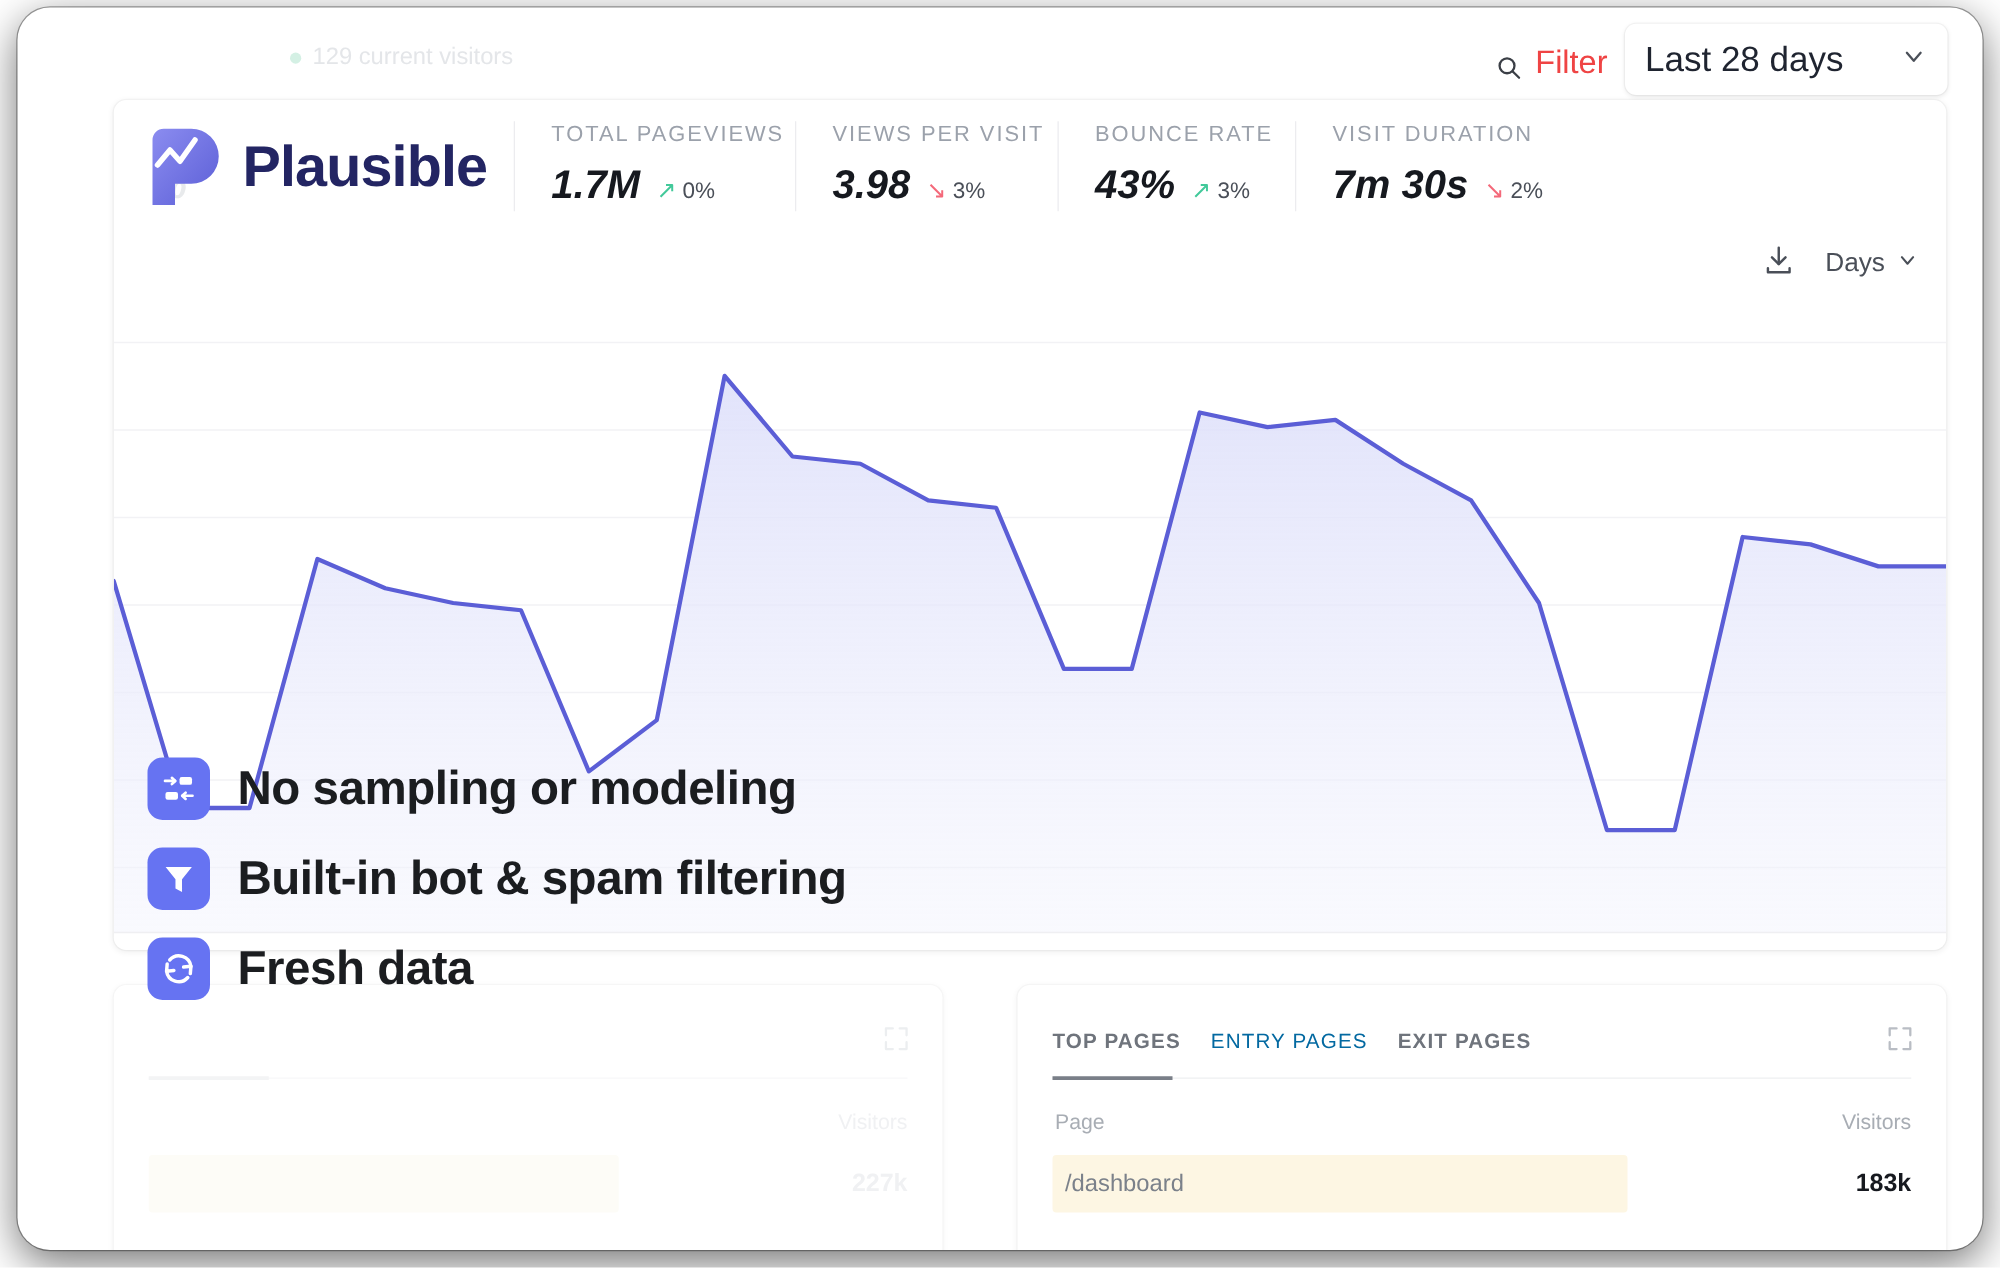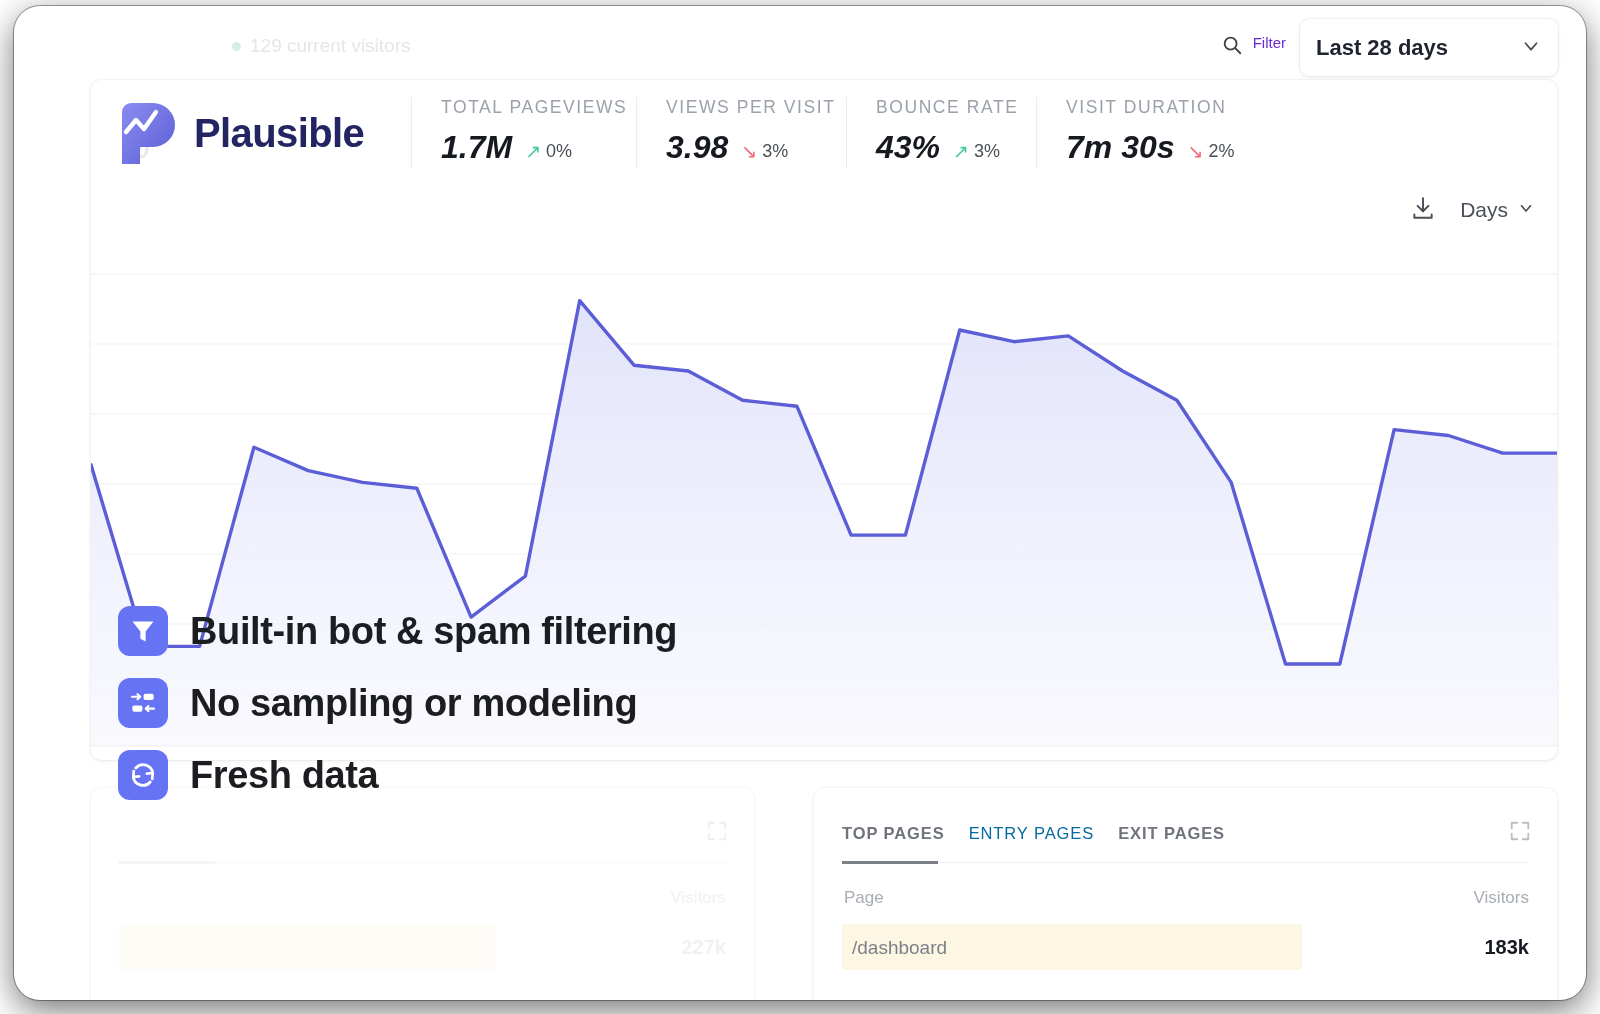--- a/index.html
+++ b/index.html
@@ -36,38 +36,38 @@
     white-space: nowrap;
   }
   #current-visitors .dot {
     width: 9px; height: 9px; border-radius: 50%;
     background: #d4f0e4;
     display: inline-block;
   }
 
   #filter-button {
     position: absolute; right: 300px; top: 28px;
-    display: flex; align-items: flex-start; gap: 10px;
-    font-size: 15px; color: #6d28d9;
+    display: flex; align-items: flex-end; gap: 10px;
+    font-size: 26px; color: #ef4444;
   }
   #filter-button svg { display:block; }
 
   #date-picker {
     position: absolute; right: 28px; top: 13px;
     width: 258px; height: 57px;
     background: #ffffff;
     border-radius: 9px;
     box-shadow: 0 1px 4px rgba(0,0,0,0.09), 0 0 0 1px rgba(0,0,0,0.035);
     display: flex; align-items: center;
     padding: 0 16px;
     box-sizing: border-box;
     justify-content: space-between;
   }
   #date-picker .label {
-    font-size: 22px; color: #1f2430; font-weight: 700;
+    font-size: 28px; color: #1f2430; font-weight: 400;
   }
 
   
   #dash-card {
     position: absolute;
     left: 77px; top: 74px;
     width: 1466px; height: 680px;
     background: #ffffff;
     border-radius: 10px;
     box-shadow: 0 1px 5px rgba(0,0,0,0.07), 0 0 0 1px rgba(0,0,0,0.03);
@@ -210,21 +210,21 @@
   #logo-block {
     position: absolute; left: 106px; top: 96px;
     display: flex; align-items: center; gap: 18px;
     z-index: 20;
   }
   #logo-mark {
     width: 56px; height: 62px;
     position: relative;
   }
   #logo-word {
-    font-size: 40px; font-weight: bold;
+    font-size: 46px; font-weight: bold;
     color: #232563; letter-spacing: -0.015em;
   }
 
   
   #features {
     position: absolute; left: 104px; top: 600px;
     z-index: 25;
     display: flex; flex-direction: column; gap: 22px;
   }
   .feature {
@@ -444,41 +444,41 @@
         <path d="M6 30 L16 18 L24 27 L36 10" fill="none" stroke="#ffffff" stroke-width="4.4" stroke-linecap="round" stroke-linejoin="round"></path>
       </svg>
     </div>
     <div id="logo-word">Plausible</div>
   </div>
 
   <div id="features">
 
     <div class="feature">
       <div class="feat-icon">
-        <svg width="30" height="30" viewBox="0 0 24 24" fill="#ffffff">
-          <path d="M3.6 4.4 H20.4 L14.1 12.3 V20.4 L9.9 18.2 V12.3 Z"></path>
-        </svg>
-      </div>
-      <div class="feat-text">Built-in bot &amp; spam filtering</div>
-    </div>
-
-    <div class="feature">
-      <div class="feat-icon">
         <svg width="30" height="30" viewBox="0 0 24 24" fill="none" stroke="#ffffff" stroke-width="1.7" stroke-linecap="round" stroke-linejoin="round">
           <rect x="12.5" y="4.5" width="8" height="5" rx="1.4" fill="#ffffff" stroke="none"></rect>
           <rect x="3.5" y="14" width="8" height="5" rx="1.4" fill="#ffffff" stroke="none"></rect>
           <path d="M3.2 7 H9.6"></path>
             <polyline points="7.6,5 9.8,7 7.6,9"></polyline>
           <path d="M20.8 16.5 H14.4"></path>
             <polyline points="16.4,14.5 14.2,16.5 16.4,18.5"></polyline>
         </svg>
       </div>
       <div class="feat-text">No sampling or modeling</div>
     </div>
 
+    <div class="feature">
+      <div class="feat-icon">
+        <svg width="30" height="30" viewBox="0 0 24 24" fill="#ffffff">
+          <path d="M3.6 4.4 H20.4 L14.1 12.3 V20.4 L9.9 18.2 V12.3 Z"></path>
+        </svg>
+      </div>
+      <div class="feat-text">Built-in bot &amp; spam filtering</div>
+    </div>
+
 
     <div class="feature">
       <div class="feat-icon">
         <svg width="30" height="30" viewBox="0 0 24 24" fill="none" stroke="#ffffff" stroke-width="2.2" stroke-linecap="round" stroke-linejoin="round">
           <path d="M4.2 13.4 A7.8 7.8 0 0 0 17.8 17.6"></path>
           <polyline points="4.6,8.9 4.2,13.6 8.9,13.1" fill="none"></polyline>
           <path d="M19.8 10.6 A7.8 7.8 0 0 0 6.2 6.4"></path>
           <polyline points="19.4,15.1 19.8,10.4 15.1,10.9" fill="none"></polyline>
         </svg>
       </div>

